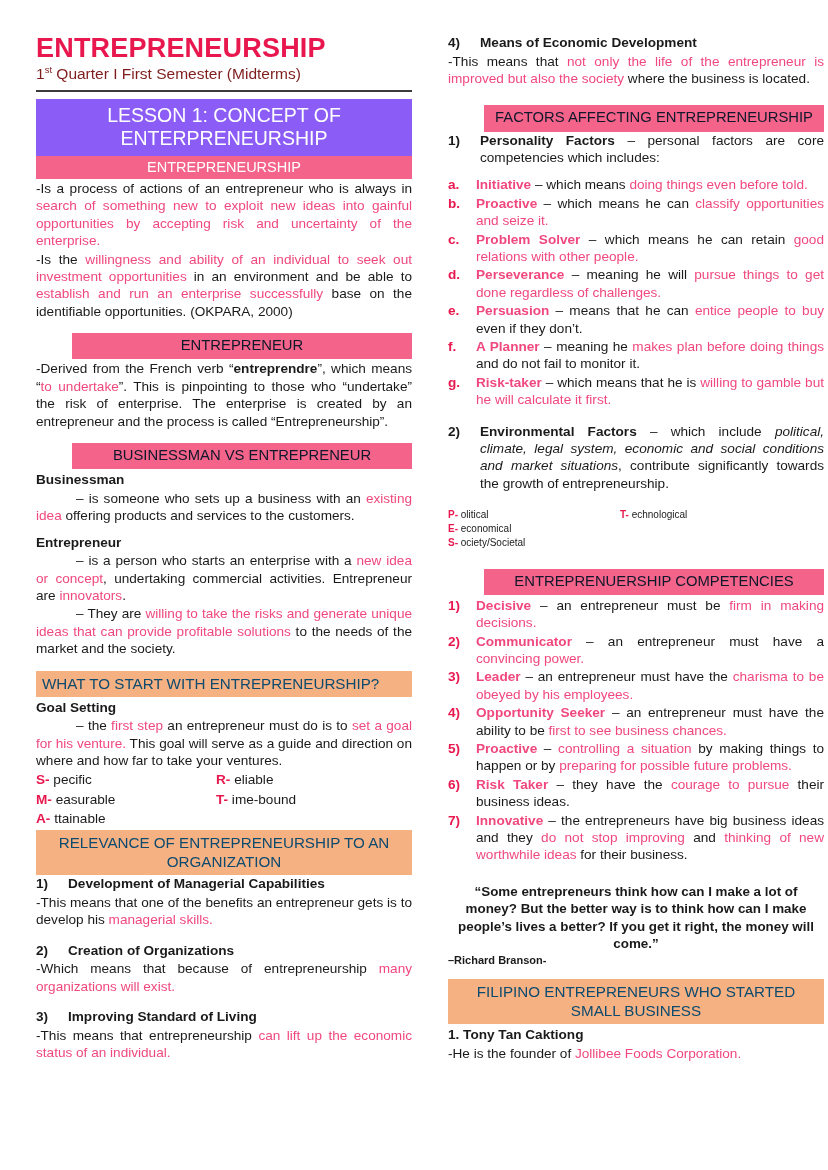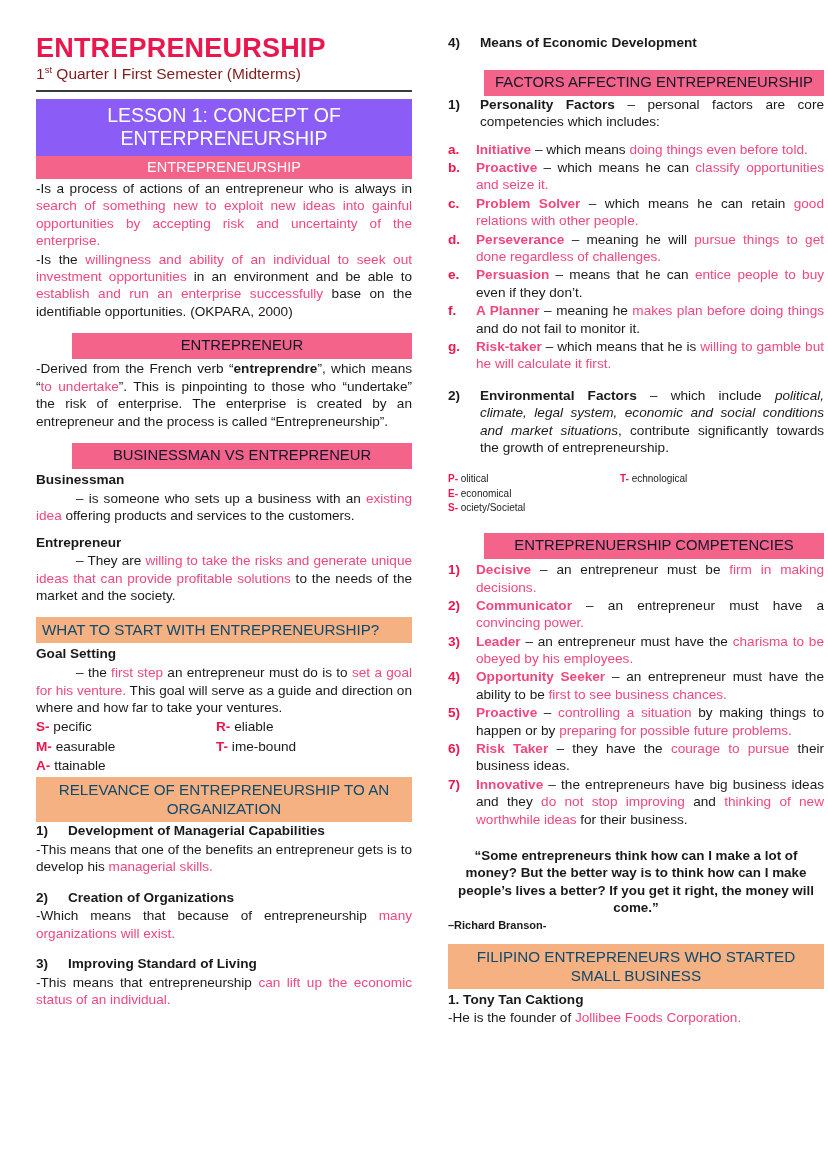--- a/index.html
+++ b/index.html
@@ -201,20 +201,21 @@
       <div class="banner-pink">ENTREPRENEUR</div>
       <div class="para"><span>-Derived from the French verb “</span><span class="b">entreprendre</span><span>”, which means “</span><span class="hl">to undertake</span><span>”. This is pinpointing to those who “undertake” the risk of enterprise. The enterprise is created by an entrepreneur and the process is called “Entrepreneurship”.</span></div>
 
       <div class="gap-md"></div>
       <div class="banner-pink">BUSINESSMAN VS ENTREPRENEUR</div>
       <div class="label-bold">Businessman</div>
       <div class="para indent"><span>– is someone who sets up a business with an </span><span class="hl">existing idea</span><span> offering products and services to the customers.</span></div>
 
       <div class="gap-sm"></div>
       <div class="label-bold">Entrepreneur</div>
+      <div class="para indent"><span>– is a person who starts an enterprise with a </span><span class="hl">new idea or concept</span><span>, undertaking commercial activities. Entrepreneur are </span><span class="hl">innovators</span><span>.</span></div>
       <div class="para indent"><span>– They are </span><span class="hl">willing to take the risks and generate unique ideas that can provide profitable solutions</span><span> to the needs of the market and the society.</span></div>
 
       <div class="gap-md"></div>
       <div class="banner-orange left-align">WHAT TO START WITH ENTREPRENEURSHIP?</div>
       <div class="label-bold">Goal Setting</div>
       <div class="para indent"><span>– the </span><span class="hl">first step</span><span> an entrepreneur must do is to </span><span class="hl">set a goal for his venture.</span><span> This goal will serve as a guide and direction on where and how far to take your ventures.</span></div>
 
       <div class="acro">
         <div class="cell"><span class="key">S-</span><span> pecific</span></div>
         <div class="cell"><span class="key">R-</span><span> eliable</span></div>
@@ -247,20 +248,21 @@
         </div>
       <div class="para"><span>-This means that entrepreneurship </span><span class="hl">can lift up the economic status of an individual.</span></div>
     </div>
 
     <div class="col">
 
       <div class="numhead">
           <span class="marker">4)</span>
           <span>Means of Economic Development</span>
         </div>
+      <div class="para"><span>-This means that </span><span class="hl">not only the life of the entrepreneur is improved but also the society</span><span> where the business is located.</span></div>
 
       <div class="gap-lg"></div>
       <div class="banner-pink">FACTORS AFFECTING ENTREPRENEURSHIP</div>
 
       <div class="nrow wide">
         <span class="marker dark">1)</span>
         <span class="txt"><span class="b">Personality Factors</span><span> – personal factors are core competencies which includes:</span></span>
       </div>
 
       <div class="gap-sm"></div>

